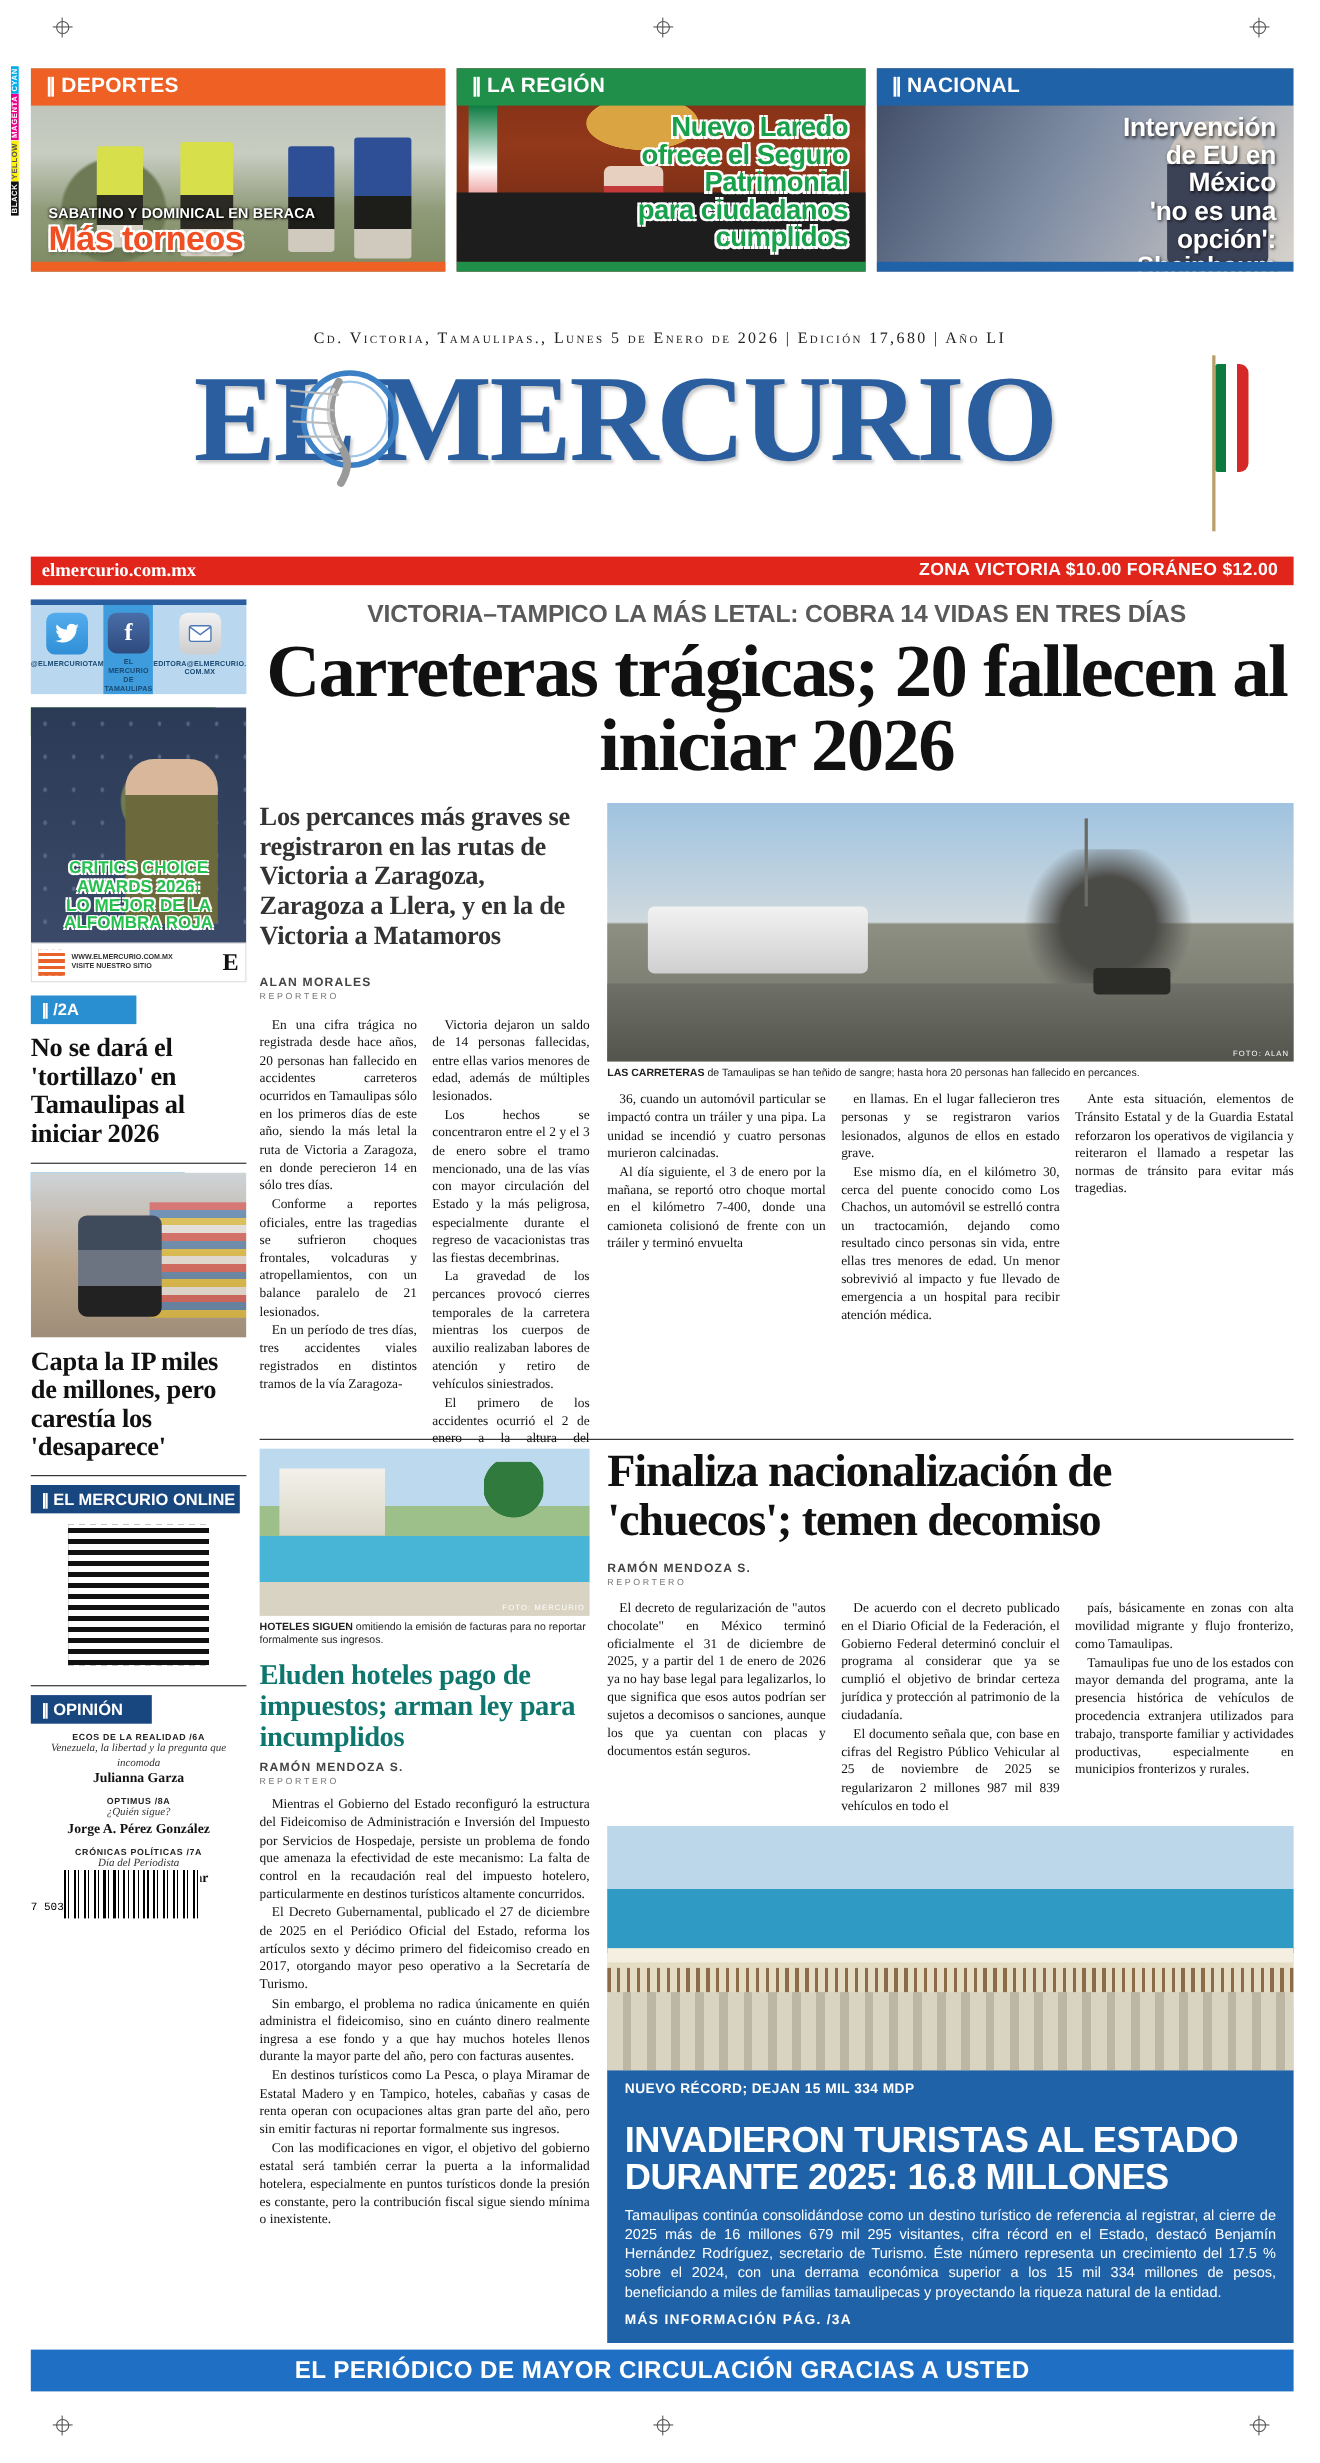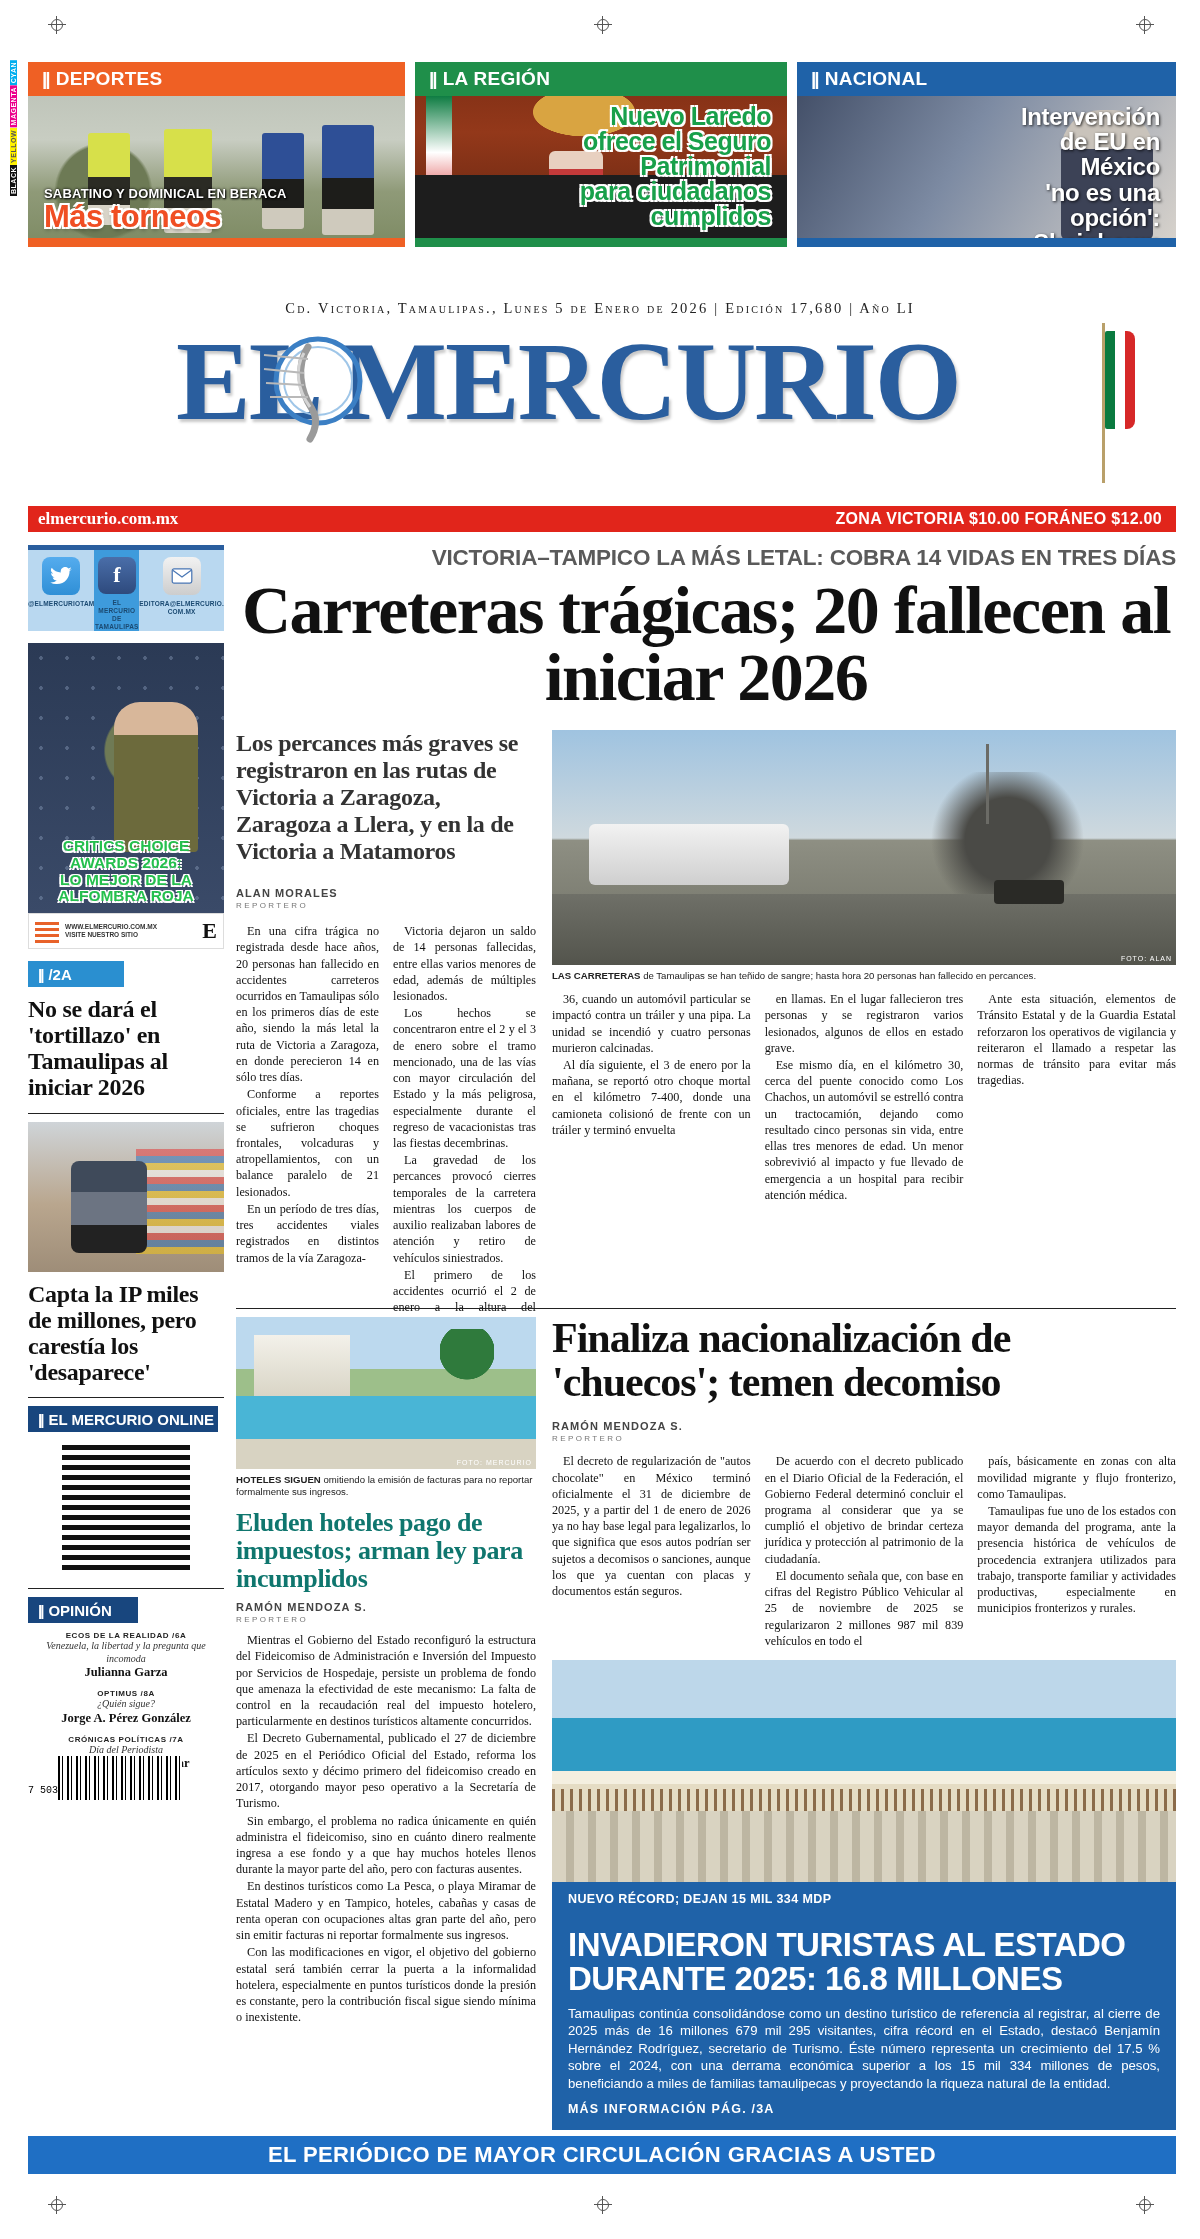--- a/index.html
+++ b/index.html
@@ -97,21 +97,21 @@
       margin-top:5px; line-height:1.25; letter-spacing:0.2px;}
 
   .rail-block { margin-top:12px; position:relative; }
   .rail-label { height:26px; background:#3e9bdc; color:#fff; font-weight:bold; font-size:15px;
       display:flex; align-items:center; padding-left:10px; width:168px; }
   .rail-label.green { background:#4fad4a; }
   .rail-label.blue2 { background:#2a8fd0; }
   .rail-label.navy  { background:#18467e; }
   .rail-label .bars { margin-right:6px; font-weight:900; letter-spacing:-2px; }
 
-  .rail-photo { width:196px; height:270px; position:relative; overflow:hidden; }
+  .rail-photo { width:196px; height:214px; position:relative; overflow:hidden; }
   .ph-escenario { position:absolute; inset:0;
      background: radial-gradient(circle at 60% 40%, #6f7a55 0 20%, transparent 21%),
      linear-gradient(180deg,#2b3a55 0%, #3a4a68 100%); }
   .stars { position:absolute; inset:0; opacity:.4;
      background-image: radial-gradient(#8fa2c0 1.5px, transparent 2px);
      background-size: 26px 30px; }
   .esc-overlay { position:absolute; left:6px; bottom:8px; right:6px; color:#25c04e;
      font-weight:900; font-size:15.5px; line-height:1.08; text-align:center;
      text-shadow:-1.5px -1.5px 0 #fff,1.5px -1.5px 0 #fff,-1.5px 1.5px 0 #fff,1.5px 1.5px 0 #fff;}
   .esc-foot { width:196px; height:36px; background:#fff; border:1px solid #ddd;
@@ -142,21 +142,21 @@
       color:#333; line-height:1.25; }
   .op-name { font-family:"Liberation Serif", serif; font-size:12.5px; font-weight:bold; color:#111; }
 
   .barcode { margin-top:14px; display:flex; align-items:flex-end; gap:6px; }
   .barcode .bars2 { width:124px; height:44px; background:
       repeating-linear-gradient(90deg,#000 0 2px,#fff 2px 4px,#000 4px 5px,#fff 5px 9px); }
   .barcode .num { font-size:10px; font-family:"Liberation Mono", monospace; }
 
   
   .main { position:absolute; left:236px; top:545px; width:940px; }
-  .kicker-main { text-align:right; font-weight:bold; font-size:22.5px; color:#5a5a5a;
+  .kicker-main { text-align:center; font-weight:bold; font-size:22.5px; color:#5a5a5a;
       letter-spacing:-0.2px; }
   .headline-main { text-align:center; font-family:"Liberation Serif", serif; font-weight:bold;
       font-size:68px; line-height:0.99; color:#111; margin-top:6px; letter-spacing:-1.5px;}
 
   .lead-row { display:flex; gap:16px; margin-top:18px; }
   .lead-left { width:300px; }
   .lead-deck { font-family:"Liberation Serif", serif; font-weight:bold; font-size:24px;
       line-height:1.13; color:#333; letter-spacing:-0.3px; }
   .byline { margin-top:22px; }
   .byline .nm { font-size:11px; font-weight:bold; letter-spacing:1.1px; color:#444; }

